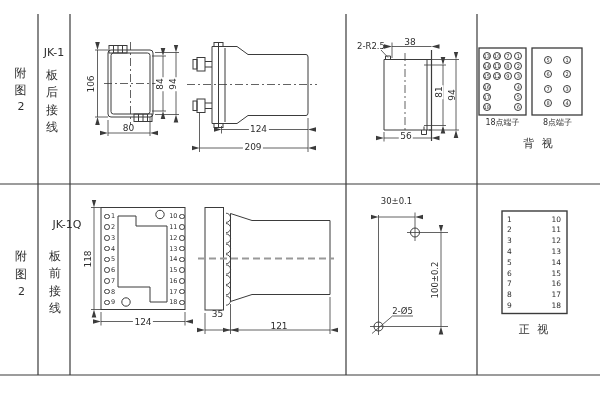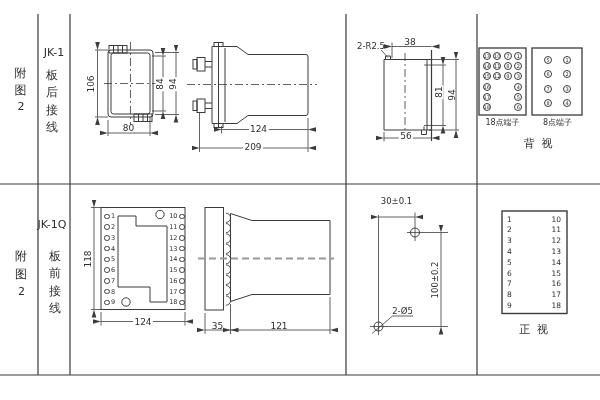--- a/index.html
+++ b/index.html
@@ -8,21 +8,21 @@
   .stage svg{position:absolute;left:0;top:0;}
   .t{position:absolute;white-space:nowrap;line-height:1;}
   .ctr{transform:translate(-50%,-50%);}
   .vctr{transform:translate(-50%,-50%) rotate(-90deg);}
   .cjk{font-size:12px;}
   .fs11{font-size:11px;}
   .dim{font-size:9px;}
   .dim85{font-size:8.5px;}
   .bg{background:#fff;padding:0 1.5px;}
   .lbl8{font-size:8px;}
-  .view{font-size:11px;letter-spacing:2px;font-family:Liberation Serif, serif;}
+  .view{font-size:11px;letter-spacing:2px;}
   
   .tgrid{position:absolute;display:grid;box-sizing:border-box;}
   .g18{left:479.5px;top:48.5px;width:46px;height:66px;grid-template-columns:repeat(4,1fr);
        grid-auto-rows:1fr;padding:2.5px 2px;}
   .g8{left:532.5px;top:48.5px;width:49px;height:66px;grid-template-columns:repeat(2,1fr);
       grid-auto-rows:1fr;padding:4px 5px 4px 6px;}
   .circ{width:8px;height:8px;border:1px solid #3b3b3b;border-radius:50%;
         display:flex;align-items:center;justify-content:center;
         font-size:5px;place-self:center;box-sizing:border-box;}
   .noc{place-self:center;width:8px;height:8px;}
@@ -217,21 +217,21 @@
   <span class="circ">4</span>
 </div>
 
 <span class="t ctr lbl8" style="left:502.5px;top:122.8px">18点端子</span>
 <span class="t ctr lbl8" style="left:557.5px;top:122.8px">8点端子</span>
 <span class="t ctr view" style="left:539px;top:142.8px">背 视</span>
 
 <span class="t ctr cjk" style="left:21px;top:256px">附</span>
 <span class="t ctr cjk" style="left:21px;top:273.5px">图</span>
 <span class="t ctr fs11" style="left:21.5px;top:290.5px">2</span>
-<span class="t ctr fs11" style="left:52px;top:224px">JK-1Q</span>
+<span class="t ctr fs11" style="left:67px;top:224px">JK-1Q</span>
 <span class="t ctr cjk" style="left:55px;top:255.5px">板</span>
 <span class="t ctr cjk" style="left:55px;top:273px">前</span>
 <span class="t ctr cjk" style="left:55px;top:290.5px">接</span>
 <span class="t ctr cjk" style="left:55px;top:308px">线</span>
 
 <span class="t vctr dim" style="left:87.5px;top:258.5px">118</span>
 <span class="t ctr dim bg" style="left:143px;top:321.5px">124</span>
 
 <div class="trow" style="left:104px;top:212.4px">
       <i class="tdot"></i>
@@ -300,21 +300,21 @@
     </div>
 <div class="trow" style="left:167px;top:287.6px;width:17.5px;justify-content:flex-end">
       <span>17</span>
       <i class="tdot"></i>
     </div>
 <div class="trow" style="left:167px;top:298.4px;width:17.5px;justify-content:flex-end">
       <span>18</span>
       <i class="tdot"></i>
     </div>
 
-<span class="t ctr dim" style="left:217.5px;top:326px">35</span>
+<span class="t ctr dim" style="left:217.5px;top:314px">35</span>
 <span class="t ctr dim" style="left:279px;top:326px">121</span>
 
 <span class="t ctr dim85" style="left:396.5px;top:201px">30±0.1</span>
 <span class="t vctr dim85" style="left:434.5px;top:279.5px">100±0.2</span>
 <span class="t ctr dim85" style="left:402.5px;top:311px">2-Ø5</span>
 
 <span class="tabL" style="top:214.5px">1</span>
 <span class="tabL" style="top:225.3px">2</span>
 <span class="tabL" style="top:236.1px">3</span>
 <span class="tabL" style="top:246.9px">4</span>

